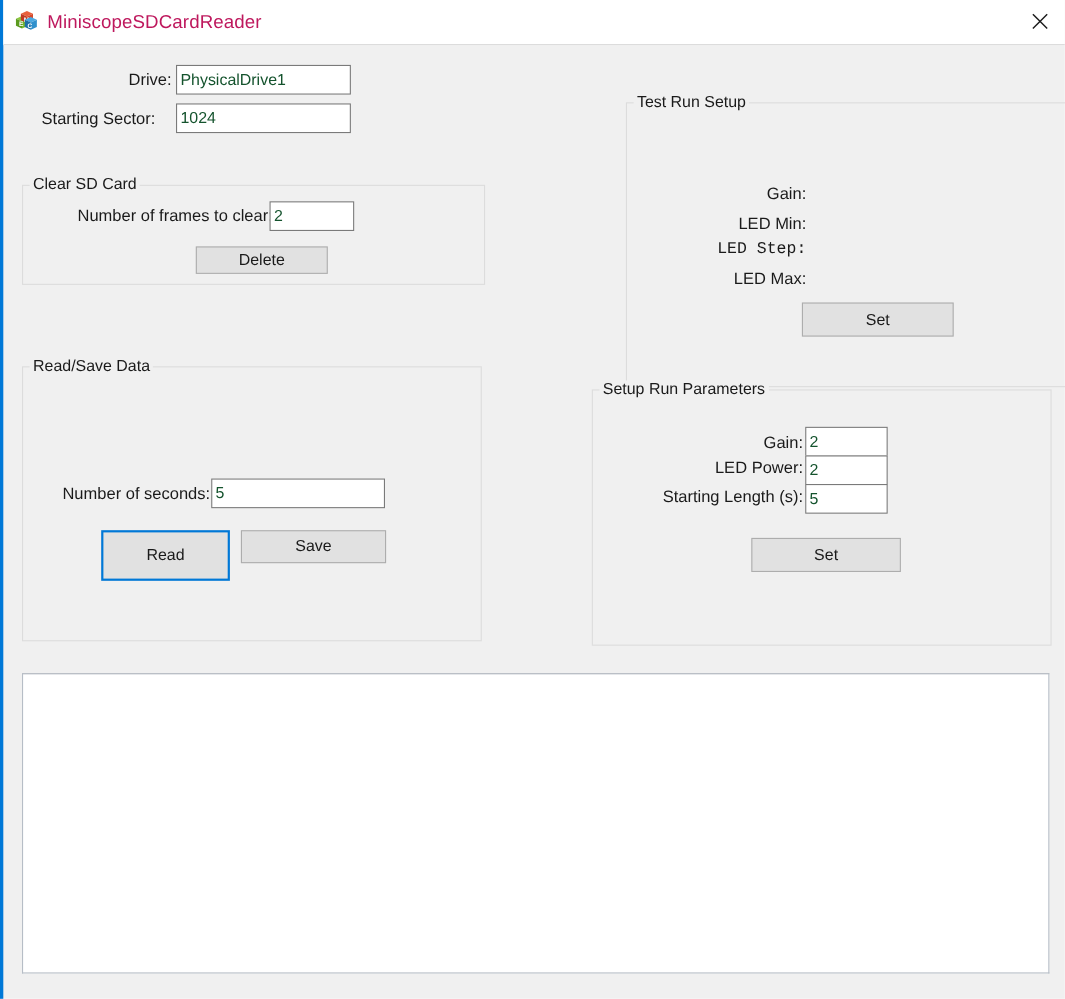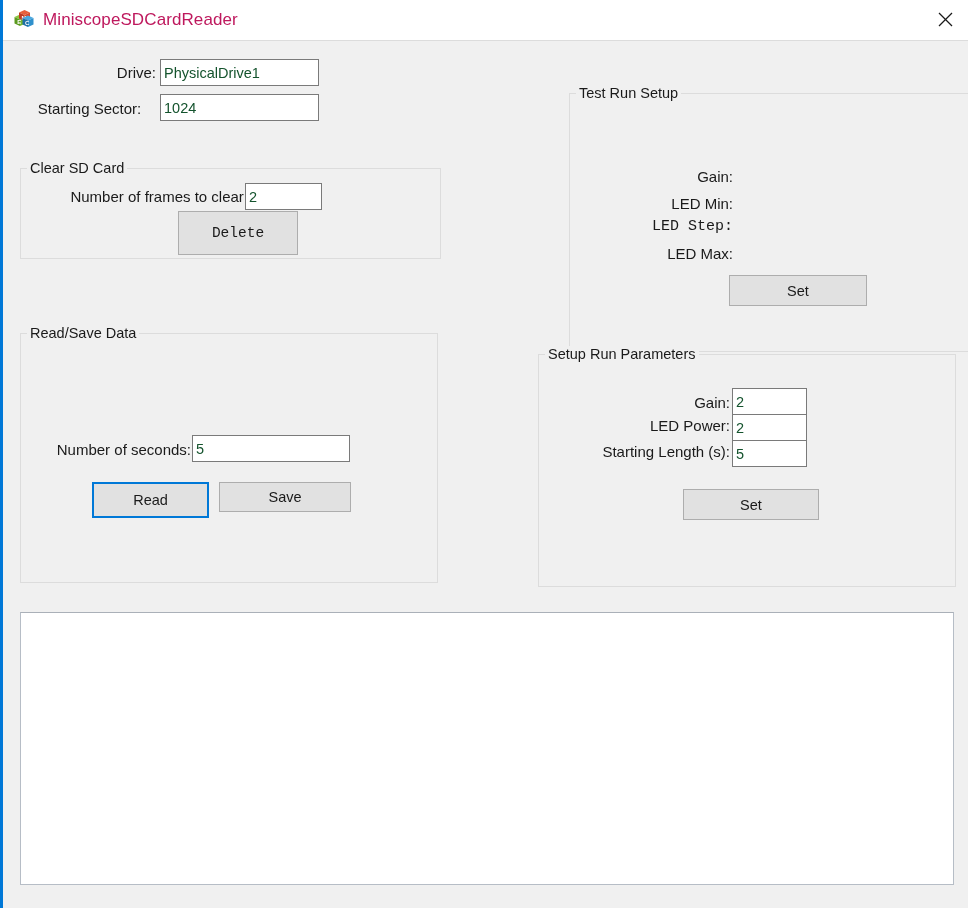--- a/index.html
+++ b/index.html
@@ -170,30 +170,30 @@
 
   <div class="lbl right" style="left:20px; top:100px; width:133px;text-align:center;">Starting Sector:</div>
   <input class="tbox" style="left: 157px; top: 94px; width: 159px; height: 27px;" value="1024">
 
   <div class="group" style="left:17px; top:168px; width:421px; height:91px;">
     <span class="group-label">Clear SD Card</span>
 
     <div class="lbl right" style="left:5px; top:19px; width:222px;">Number of frames to clear:</div>
     <input class="tbox" style="left: 224px; top: 14px; width: 77px; height: 27px;" value="2">
 
-    <button class="btn" style="left:157px; top:42px; width:120px; height:44px;font-family:Liberation Mono, monospace;">Delete</button>
+    <button class="btn" style="left:157px; top:55px; width:120px; height:25px;">Delete</button>
   </div>
 
   <div class="group" style="left:17px; top:333px; width:418px; height:250px;">
     <span class="group-label">Read/Save Data</span>
 
     <div class="lbl right" style="left:5px; top:107px; width:165px;">Number of seconds:</div>
     <input class="tbox" style="left: 171px; top: 101px; width: 158px; height: 27px;" value="5">
 
-    <button class="btn focused" style="left:71px; top:148px; width:117px; height:36px;">Read</button>
+    <button class="btn focused" style="left:71px; top:148px; width:117px; height:46px;">Read</button>
     <button class="btn" style="left:198px; top:148px; width:132px; height:30px;">Save</button>
   </div>
 
   <div class="group" style="left:535px; top:93px; width:418px; height:259px;margin-left:31px;">
     <span class="group-label">Test Run Setup</span>
 
     <div class="lbl right" style="left:5px; top:74px; width:158px;">Gain:</div>
     <span class="lbl" style="left:168px; top:74px;"></span>
 
     <div class="lbl right" style="left:5px; top:101px; width:158px;">LED Min:</div>

